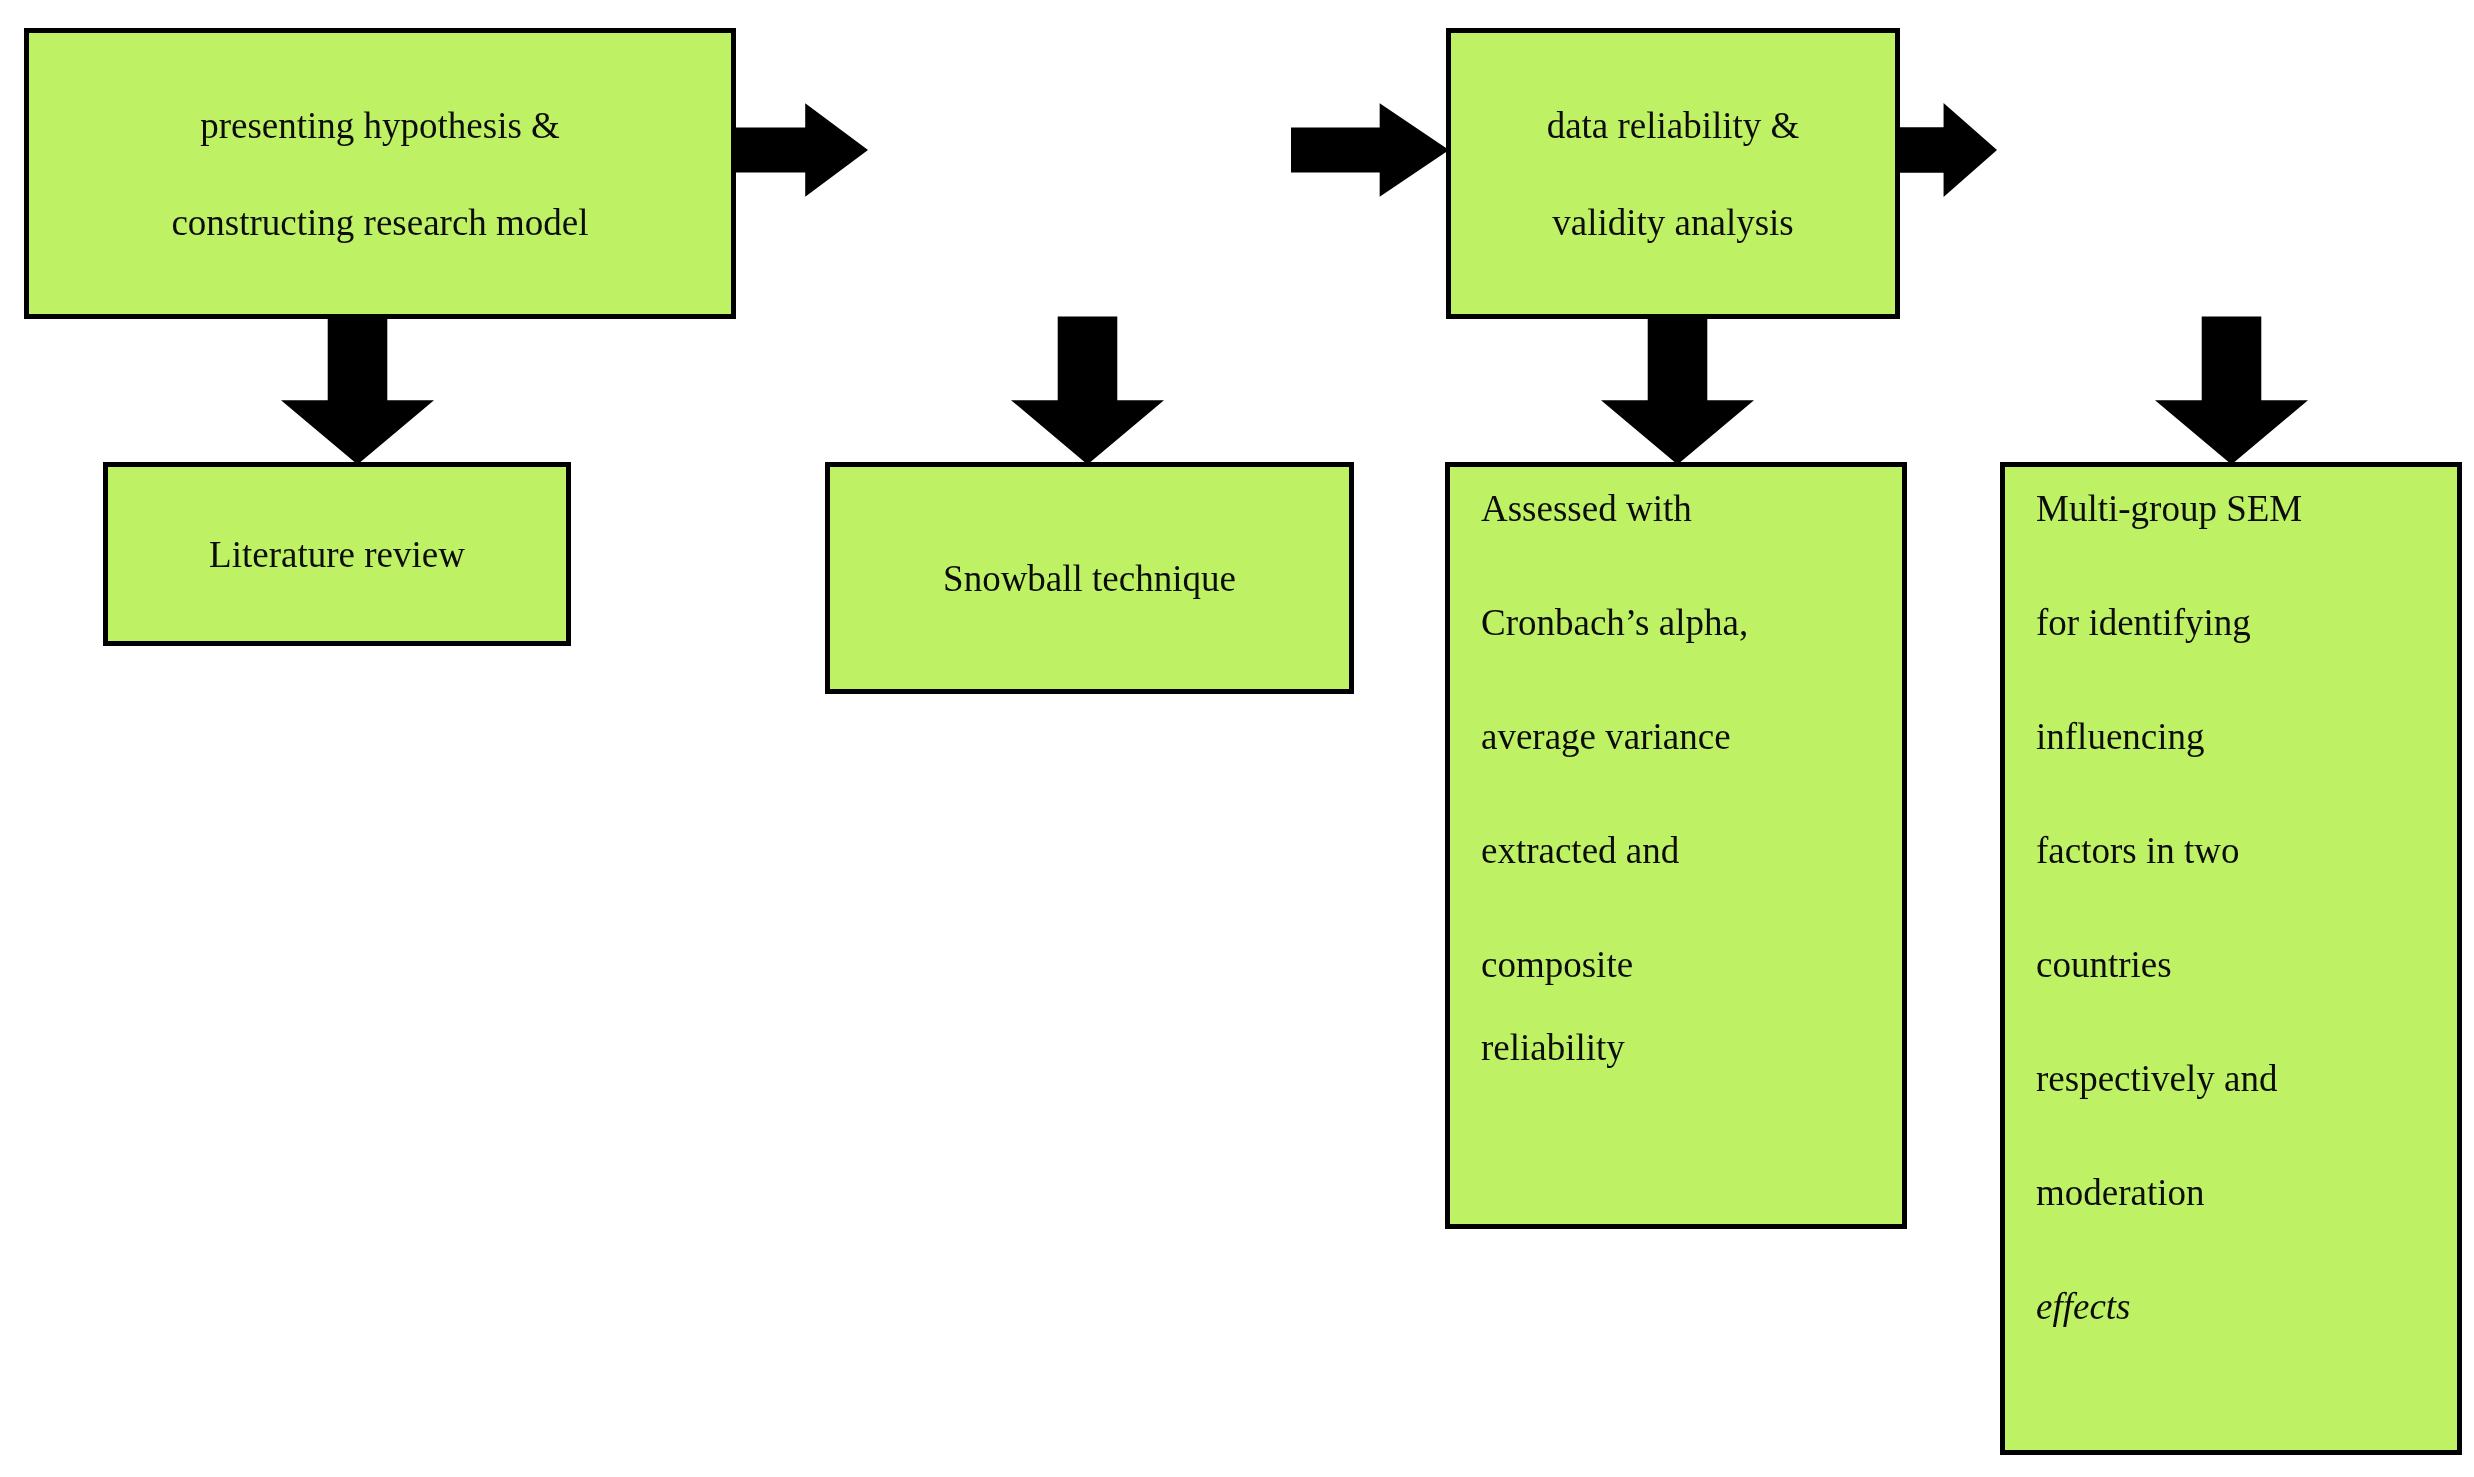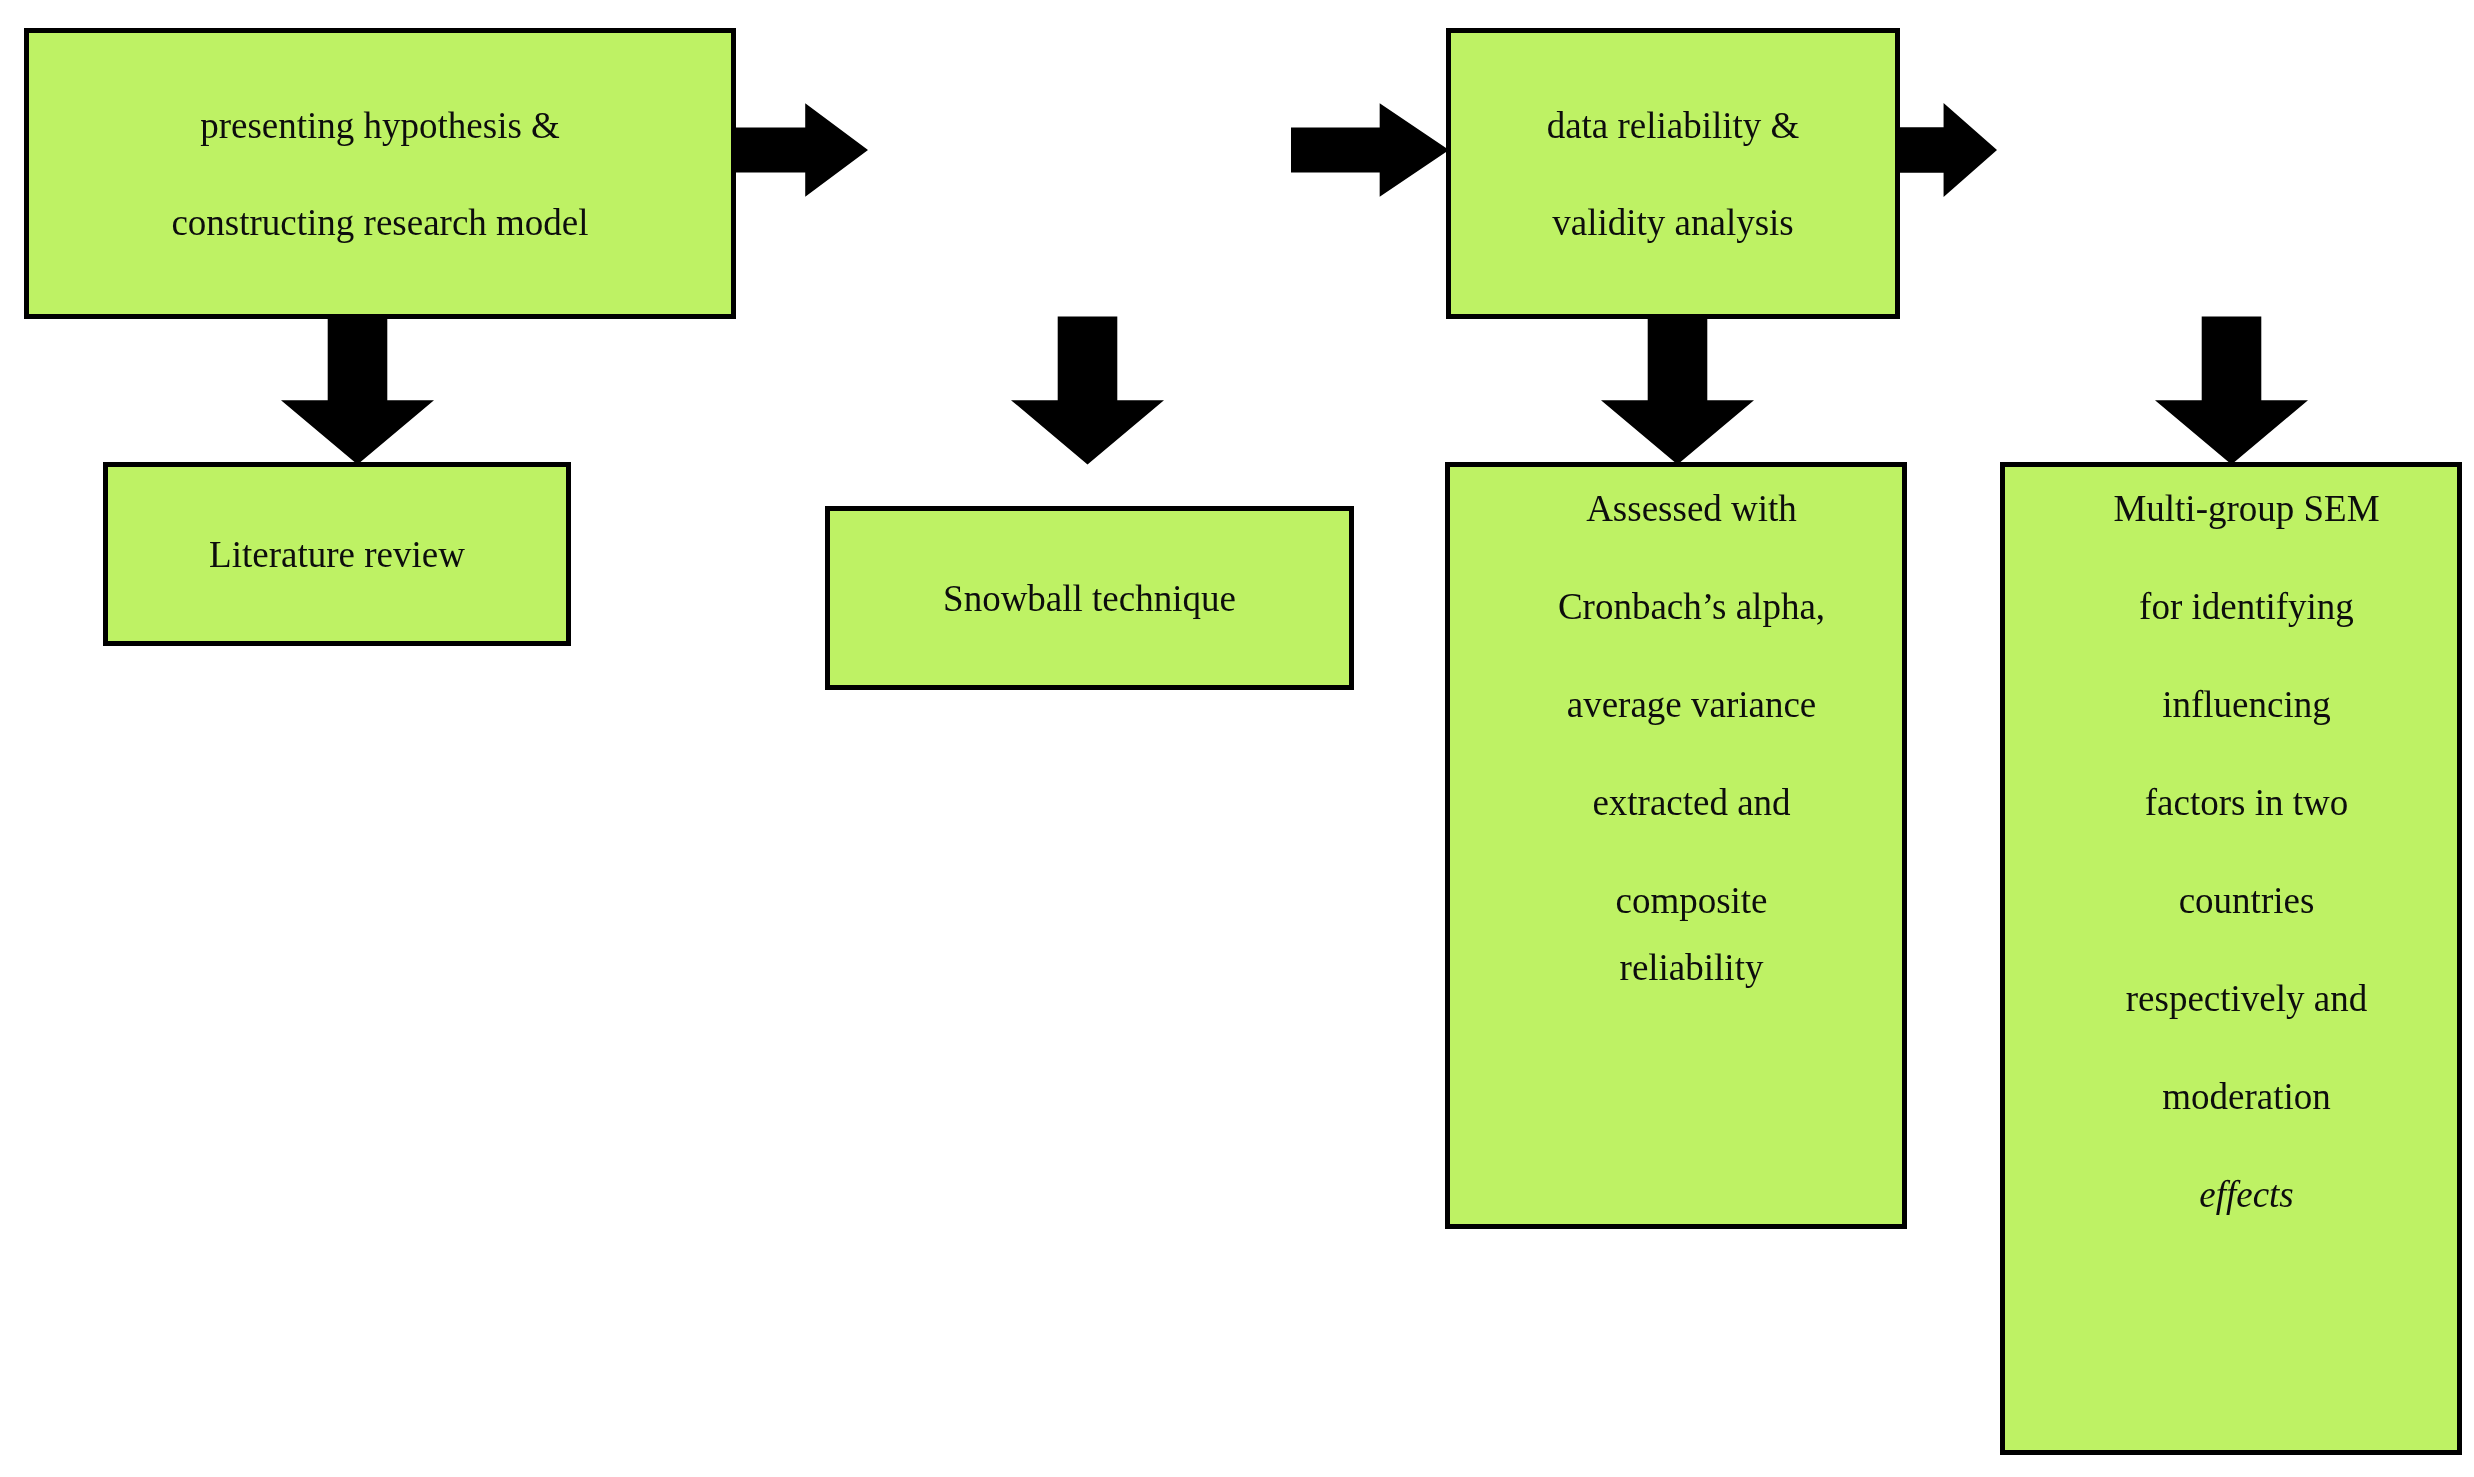--- a/index.html
+++ b/index.html
@@ -21,21 +21,21 @@
   .box {
     position: absolute;
     box-sizing: border-box;
     border: 5.7px solid #000000;
     background: #bef264;
     display: flex;
     flex-direction: column;
     justify-content: center;
   }
   .box.center-txt { align-items: center; }
-  .box.left-txt   { align-items: center; }
+  .box.left-txt   { align-items: flex-start; gap: 16px; }
 
   .line {
     font-size: 37px;
     line-height: 1.0;
     white-space: nowrap;
     color: #0d0d0d;
   }
   .box.center-txt .line { text-align: center; }
   .box.left-txt  .line { text-align: left; }
 
@@ -110,21 +110,21 @@
   <div class="arrow-down" style="left:2155px; top:316px; width:153px; height:149px;">
     <svg width="153" height="149" viewBox="0 0 190 184">
       <polygon points="58,0 132,0 132,104 190,104 95,184 0,104 58,104" fill="#000000"></polygon>
     </svg>
   </div>
 
   <div class="box center-txt" style="left:103px; top:462px; width:468px; height:184px;">
     <div class="line">Literature review</div>
   </div>
 
-  <div class="box center-txt" style="left:825px; top:462px; width:529px; height:184px;margin-top:44px;">
+  <div class="box center-txt" style="left:825px; top:462px; width:529px; height:232px;">
     <div class="line">Snowball technique</div>
   </div>
 
   <div class="box left-txt" style="left:1445px; top:462px; width:462px; height:767px; justify-content:flex-start; padding-top:22.6px;">
     <div class="line pad-left">Assessed with</div>
     <div class="line pad-left gap-para" style="margin-top:61px;">Cronbach’s alpha,</div>
     <div class="line pad-left" style="margin-top:61px;">average variance</div>
     <div class="line pad-left" style="margin-top:61px;">extracted and</div>
     <div class="line pad-left" style="margin-top:61px;">composite</div>
     <div class="line pad-left" style="margin-top:30px;">reliability</div>

